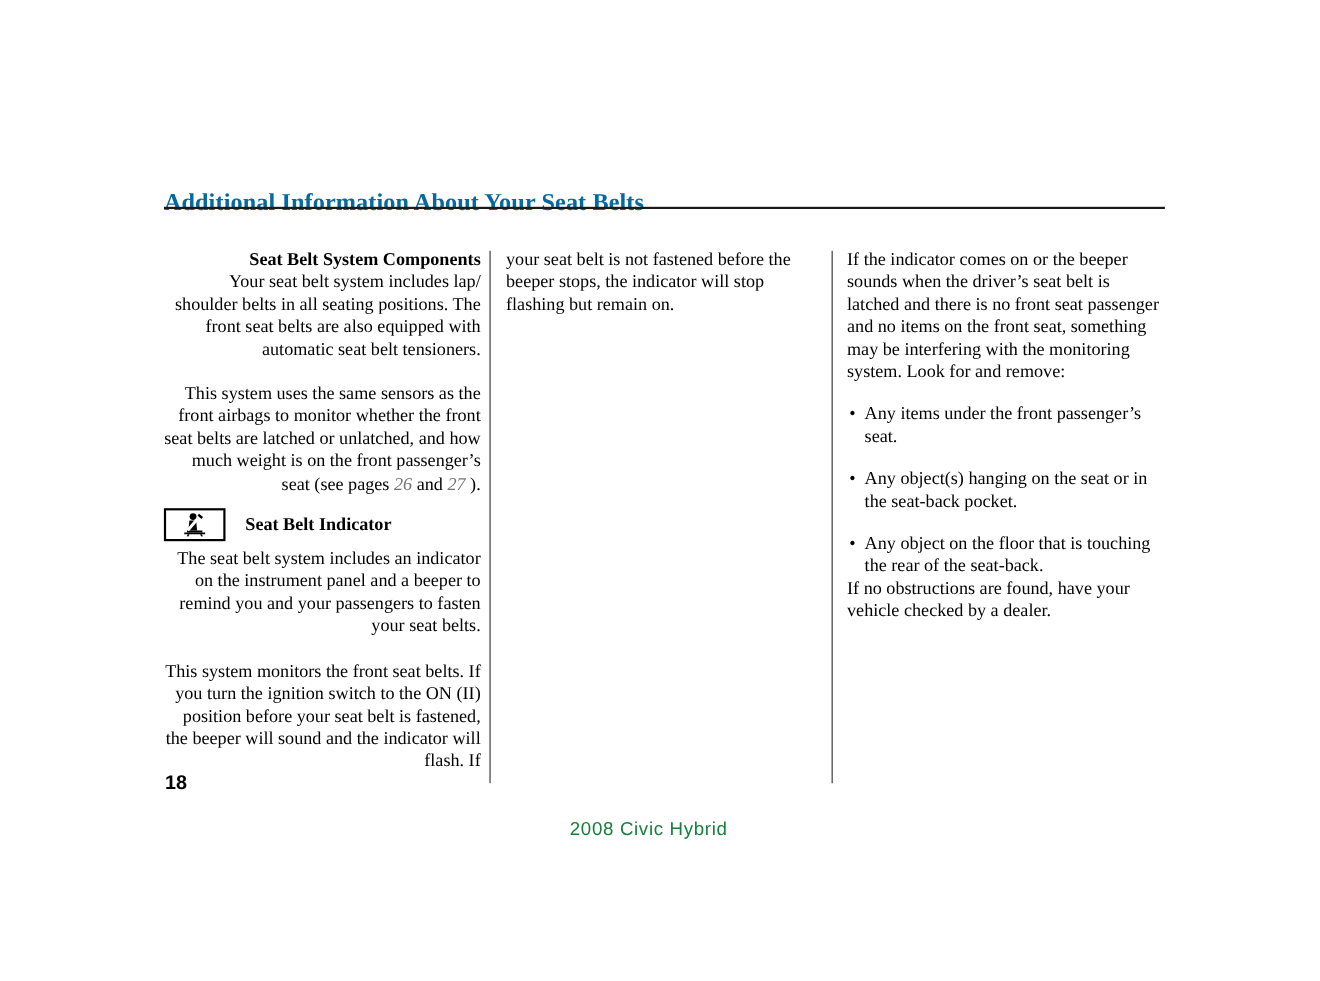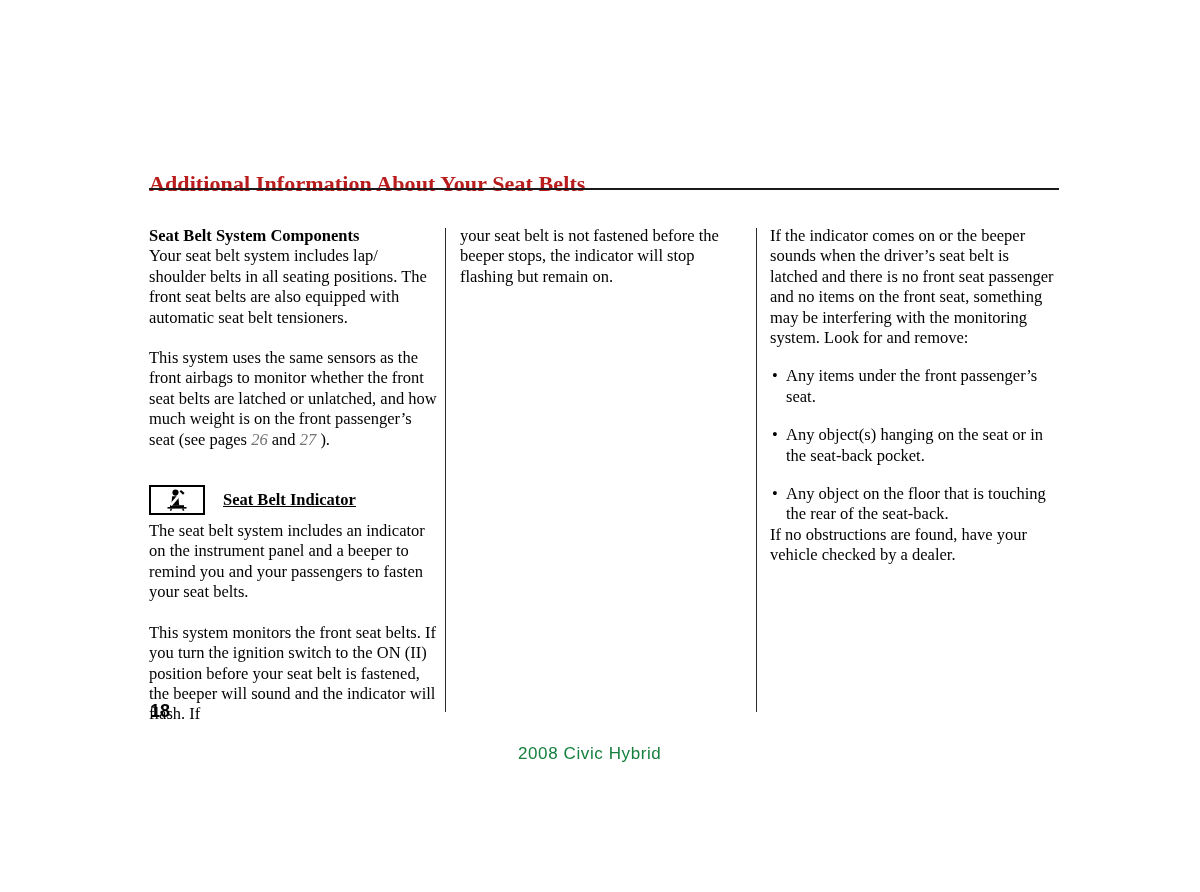--- a/index.html
+++ b/index.html
@@ -17,21 +17,21 @@
     overflow: hidden;
   }
   .page-title {
     position: absolute;
     left: 149px;
     top: 156px;
     font-family: "Liberation Serif", serif;
     font-weight: bold;
     font-size: 22px;
     letter-spacing: 0.1px;
-    color: #b91c1c;
+    color: #0369a1;
     white-space: nowrap;
     text-align: center;
   }
   .title-rule {
     position: absolute;
     left: 149px;
     top: 188px;
     width: 910px;
     height: 2px;
     background: #1a1a1a;
@@ -43,21 +43,21 @@
     width: 910px;
     height: 490px;
   }
   .col {
     position: absolute;
     top: 0;
     width: 288px;
     font-size: 16.5px;
     line-height: 20.4px;
   }
-  .col-1 { left: 0px; }
+  .col-1 { left: 0px; text-align: right; }
   .col-2 { left: 311px; }
   .col-3 { left: 621px; }
   .divider {
     position: absolute;
     top: 2px;
     width: 1px;
     height: 484px;
     background: #2b2b2b;
   }
   .divider-1 { left: 296px; }
@@ -76,23 +76,22 @@
     margin-top: 20px;
   }
   .pageref {
     color: #737373;
     font-style: italic;
   }
 
   .indicator-block {
     display: flex;
     align-items: center;
-    margin-top: 35px;
+    margin-top: 12px;
     margin-bottom: 6px;
-    text-decoration: underline;
   }
   .indicator-icon {
     width: 56px;
     height: 30px;
     border: 2px solid #000000;
     box-sizing: border-box;
     background: #ffffff;
     display: flex;
     align-items: center;
     justify-content: center;

